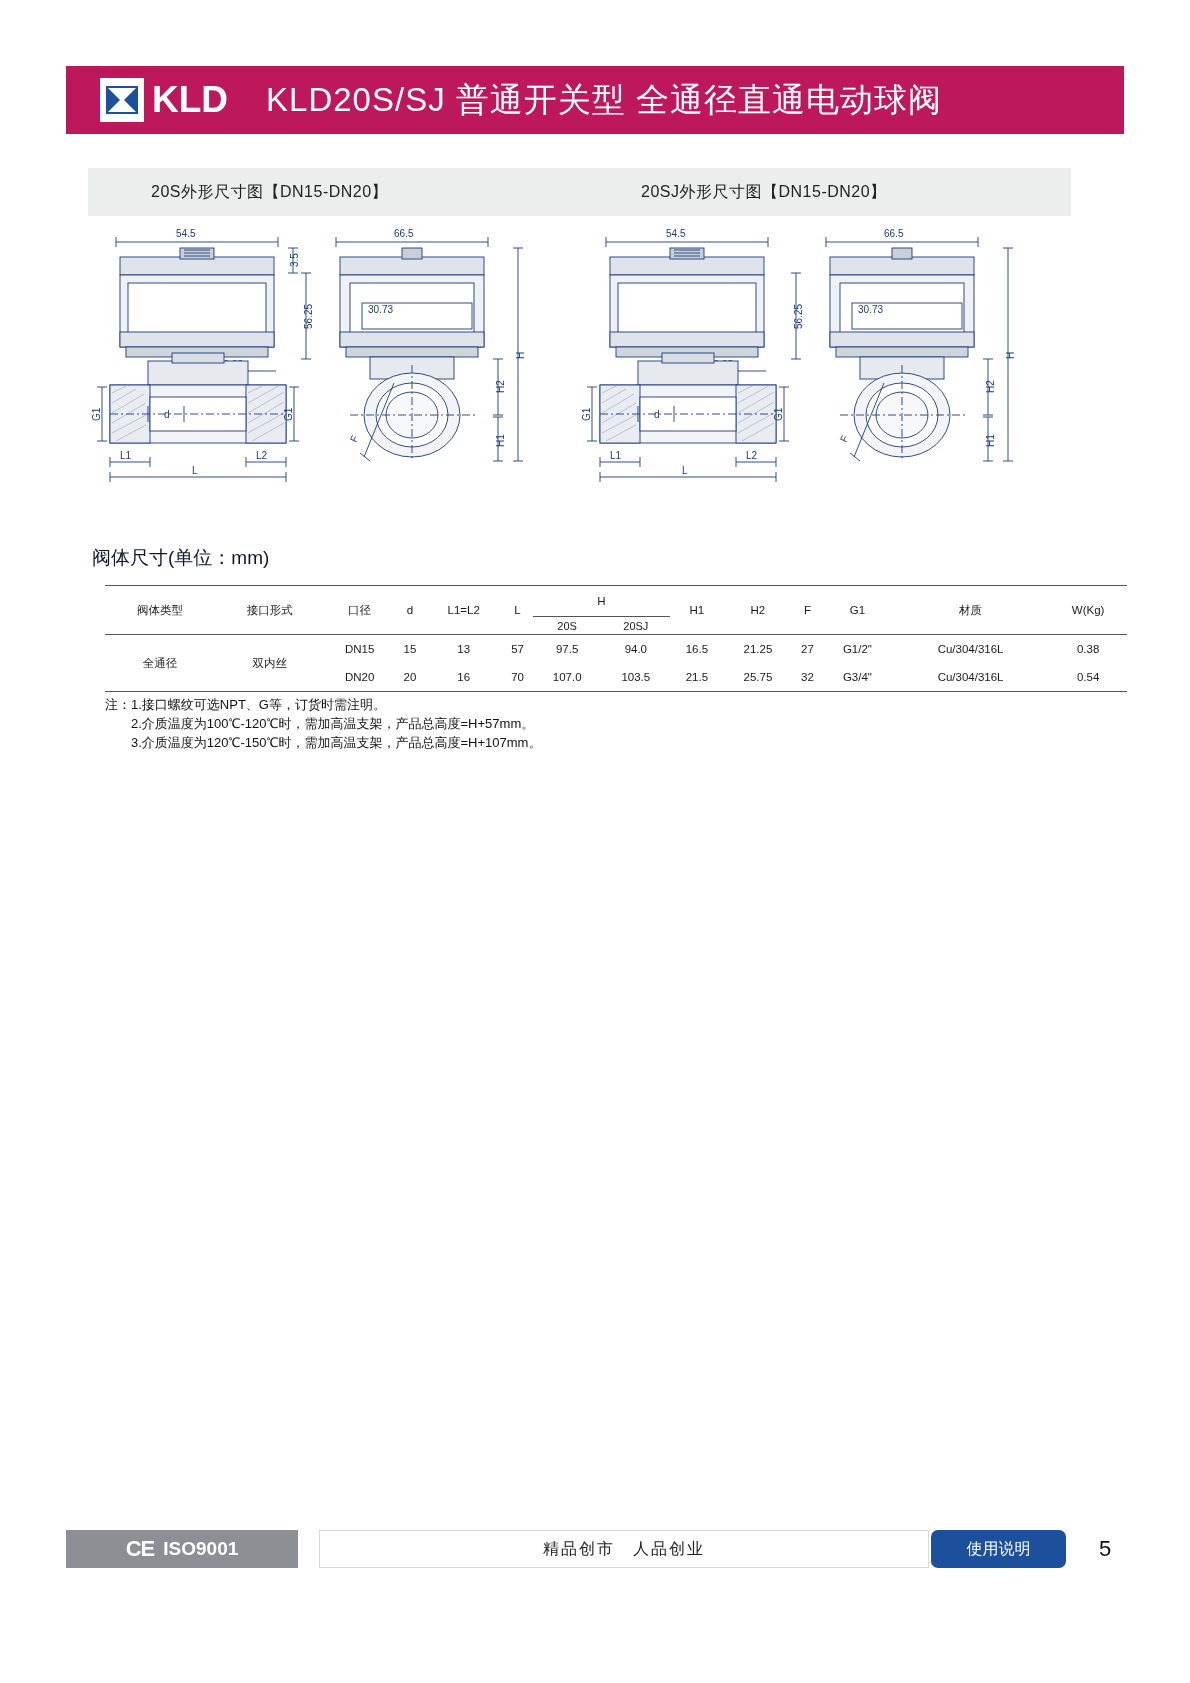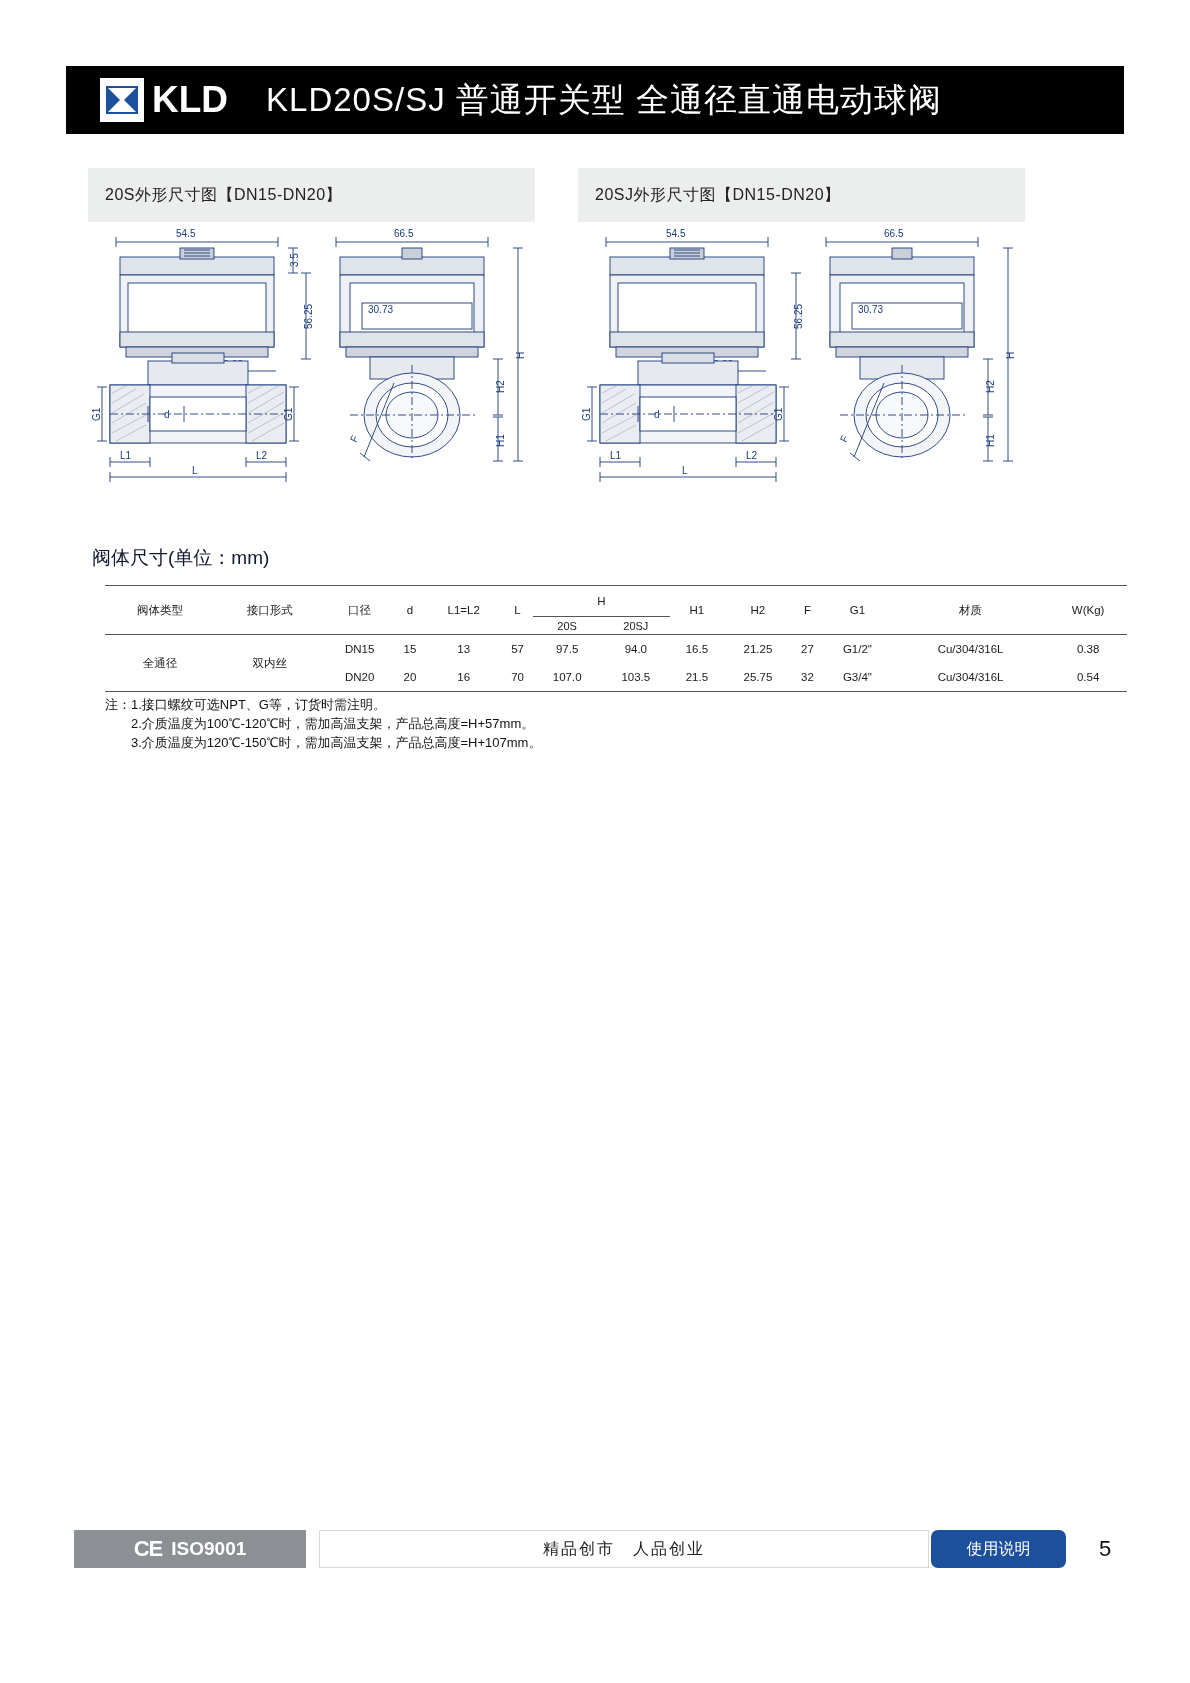--- a/index.html
+++ b/index.html
@@ -9,43 +9,43 @@
     font-family:"Liberation Sans", sans-serif;
     color:#1a1a1a;
     position:relative;
     overflow:hidden;
   }
   .page{position:relative;width:1190px;height:1683px;}
 
   
   .header{
     position:absolute;left:66px;top:66px;width:1058px;height:68px;
-    background:#000000;
+    background:#be185d;
     display:flex;align-items:center;
   }
   .logo-wrap{
     display:flex;align-items:center;margin-left:34px;
   }
   .logo-mark{
     width:44px;height:44px;background:#ffffff;position:relative;margin-right:8px;
   }
   .logo-text{
     color:#ffffff;font-size:37px;font-weight:bold;letter-spacing:0px;
     font-family:"Liberation Sans", sans-serif;
   }
   .header-title{
     color:#ffffff;font-size:33px;margin-left:38px;letter-spacing:1px;
     font-family:"Liberation Sans", sans-serif;font-weight:300;
   }
 
   
   .sec-bar{
-    position:absolute;height:54px;background:#eceded;
+    position:absolute;height:48px;background:#eceded;
     display:flex;align-items:center;
-    font-size:16px;color:#222;
+    font-size:16px;color:#222;padding-left:46px;
   }
   .sec-bar span{margin-left:17px;letter-spacing:.5px;}
   #sec-left{left:88px;top:168px;width:447px;}
   #sec-right{left:578px;top:168px;width:447px;}
 
   
   .draw-area{position:absolute;}
   #draw-left{left:88px;top:225px;width:447px;height:295px;}
   #draw-right{left:578px;top:225px;width:447px;height:295px;}
   .draw-area svg{display:block;}
@@ -75,21 +75,21 @@
   .notes{
     position:absolute;left:105px;top:695px;font-size:13px;color:#111;line-height:19px;
   }
   .notes .n-line{white-space:nowrap;}
   .notes .indent{padding-left:26px;}
 
   
   .footer{position:absolute;left:66px;top:1530px;width:1058px;height:38px;}
   .f-left{
     position:absolute;left:0;top:0;width:232px;height:38px;background:#8c8f93;
-    display:flex;align-items:center;justify-content:center;gap:9px;margin-left:8px;
+    display:flex;align-items:center;justify-content:center;gap:9px;
   }
   .ce{color:#ffffff;font-size:22px;font-weight:bold;letter-spacing:-1px;}
   .iso{color:#ffffff;font-size:19px;font-weight:bold;}
   .f-mid{
     position:absolute;left:253px;top:0;width:610px;height:38px;
     border:1px solid #d8d8d8;display:flex;align-items:center;justify-content:center;
     font-size:16px;color:#222;letter-spacing:2px;box-sizing:border-box;
   }
   .f-btn{
     position:absolute;left:865px;top:0;width:135px;height:38px;background:#1c4f9c;

